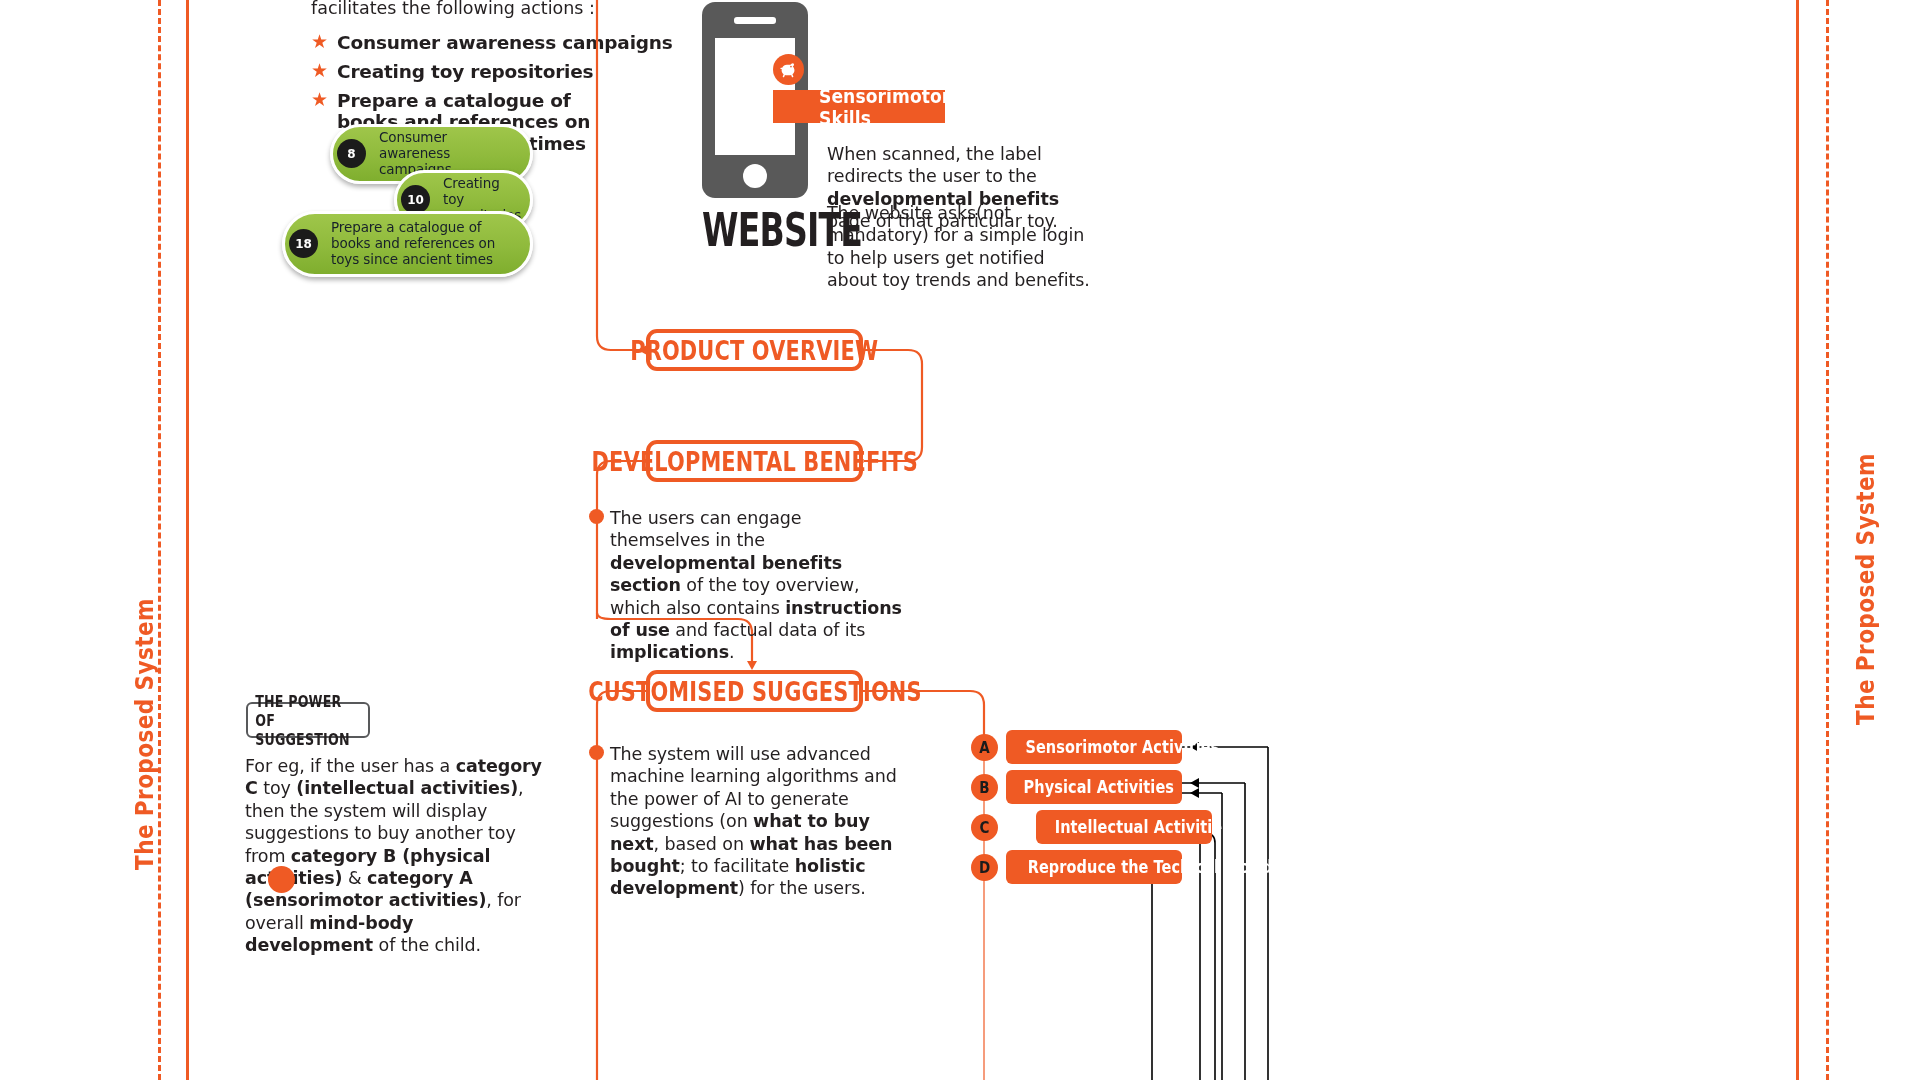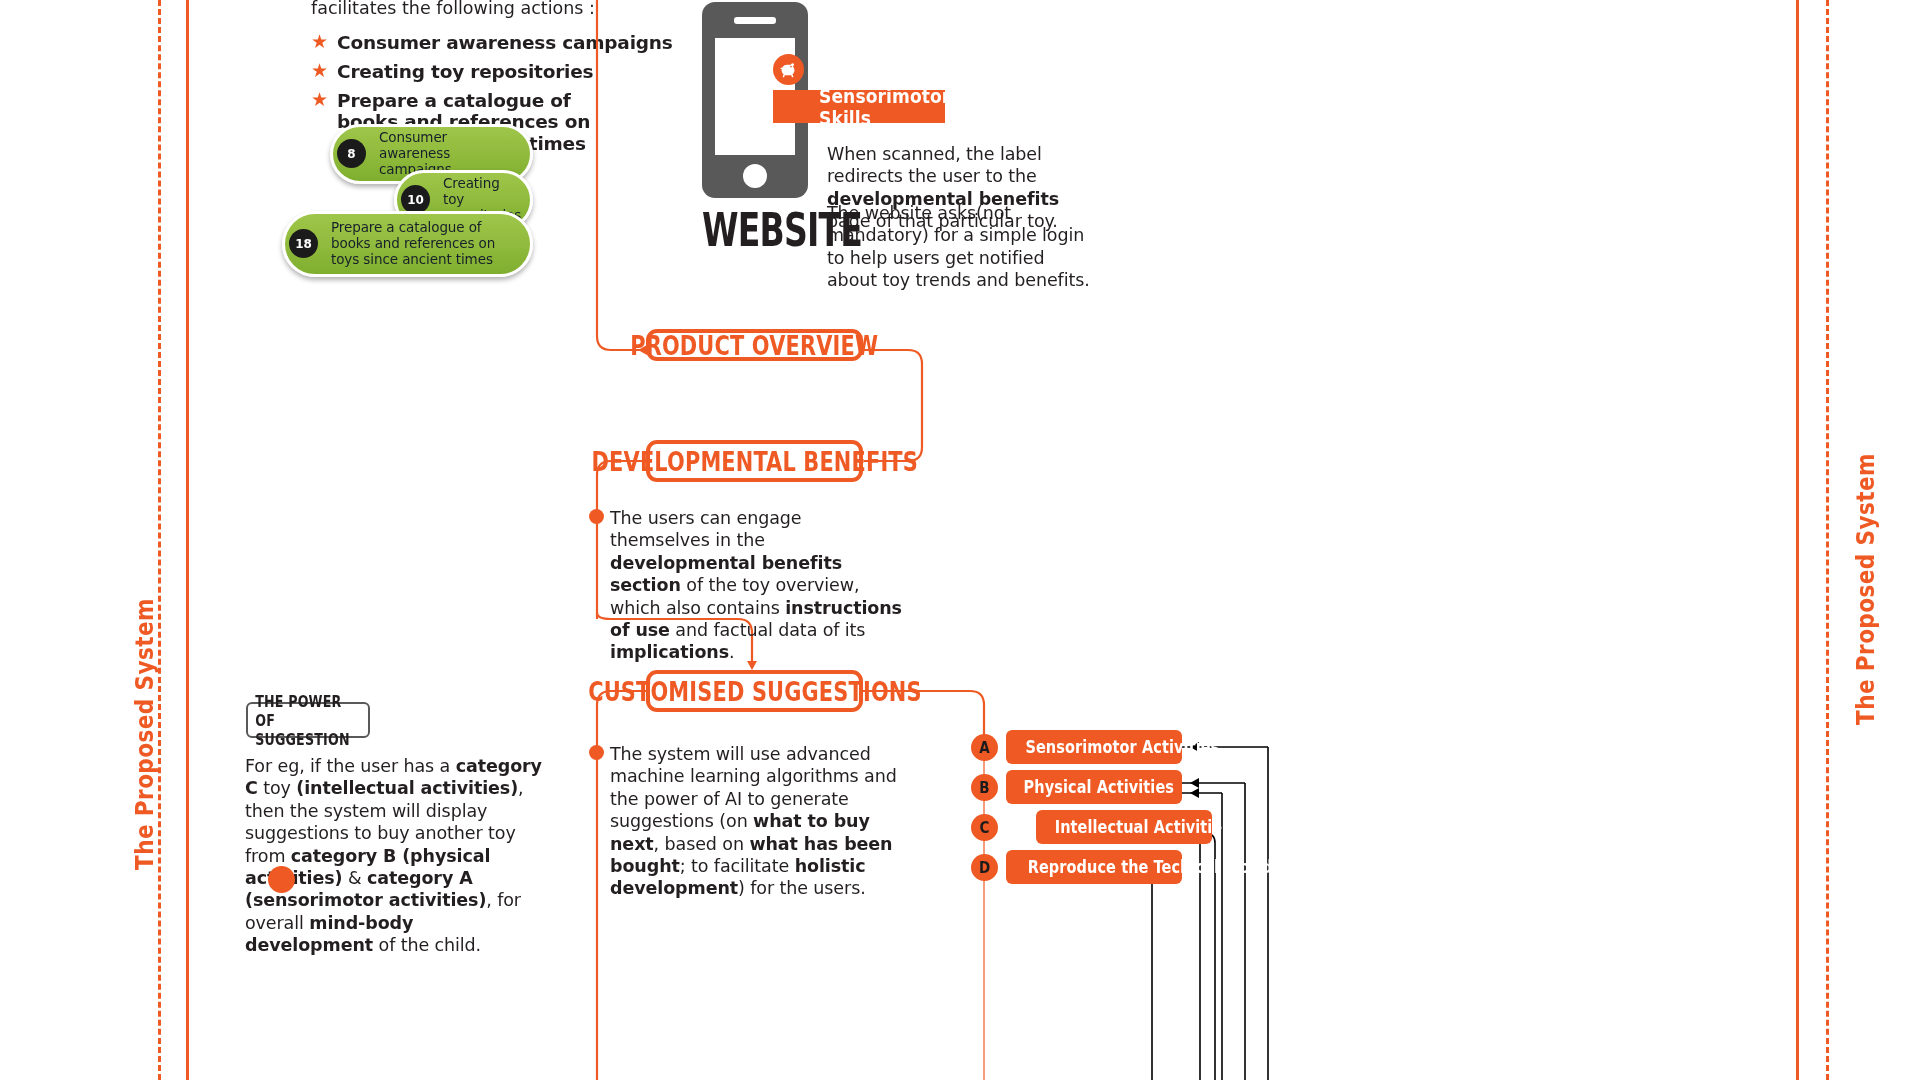--- a/index.html
+++ b/index.html
@@ -304,21 +304,21 @@
     <path d="M1200,823 L1182,823" fill="none" stroke="#000" stroke-width="1.6"></path>
     <path d="M1190,823 l9,-5 l0,10 z" fill="#000"></path>
     <path d="M1200,823 L1200,1080" fill="none" stroke="#000" stroke-width="1.6"></path>
 
     <path d="M1182,833 L1205,833 Q1215,833 1215,843 L1215,1080" fill="none" stroke="#000" stroke-width="1.6"></path>
     <path d="M1190,833 l9,-5 l0,10 z" fill="#000"></path>
 
     <path d="M1182,867 L1162,867 Q1152,867 1152,877 L1152,1080" fill="none" stroke="#000" stroke-width="1.6"></path>
   </svg>
 
-  <div class="stage" style="left:646px; top:329px; width:217px; height:32px;">
+  <div class="stage" style="left:646px; top:329px; width:217px; height:42px;">
     <span>PRODUCT OVERVIEW</span>
   </div>
 
   <div class="stage" style="left:646px; top:440px; width:217px; height:42px;">
     <span>DEVELOPMENTAL BENEFITS</span>
   </div>
 
   <div class="stage" style="left:646px; top:670px; width:217px; height:42px;">
     <span>CUSTOMISED SUGGESTIONS</span>
   </div>

